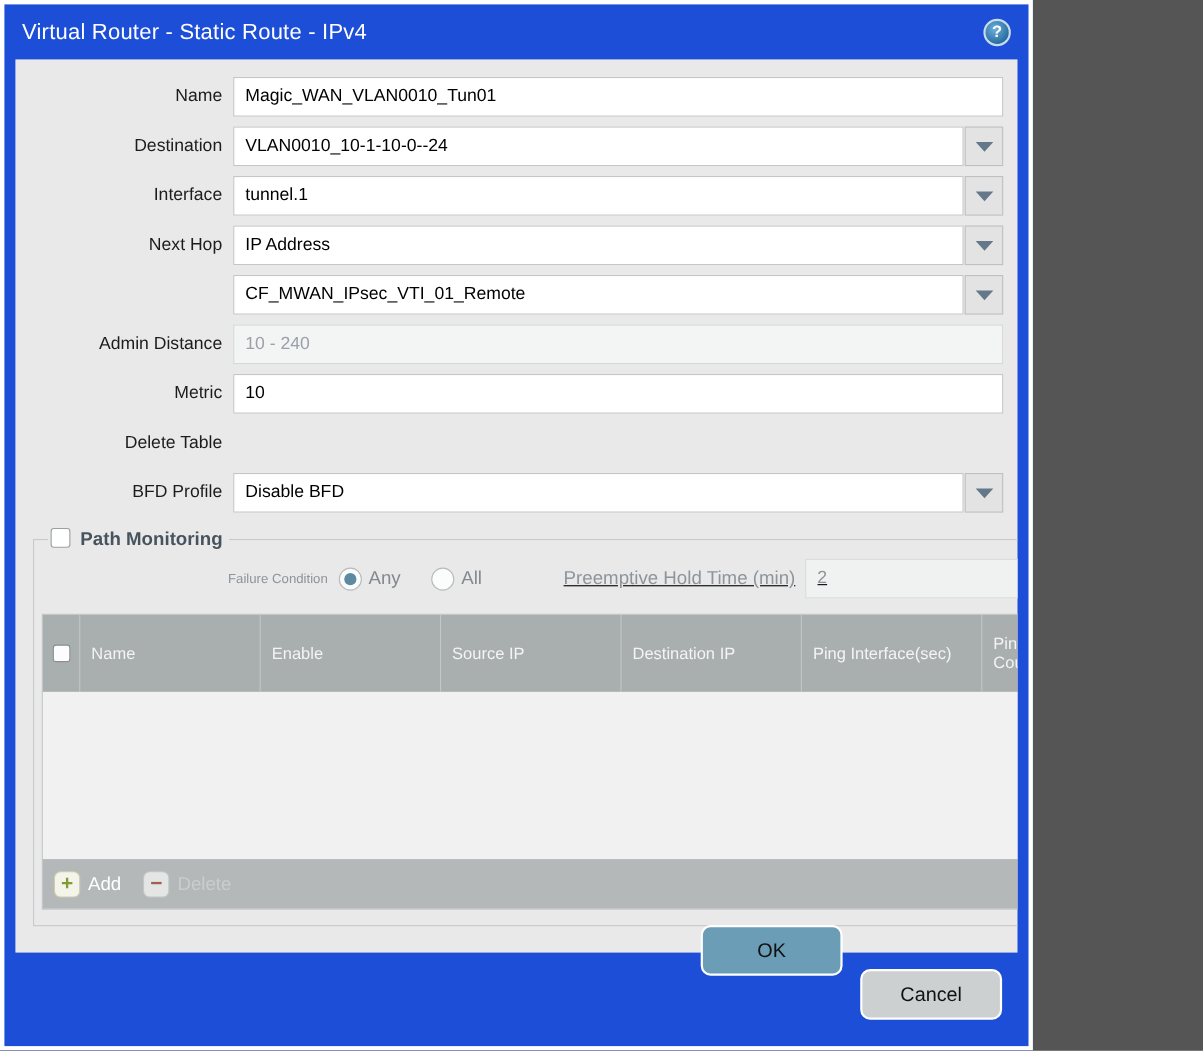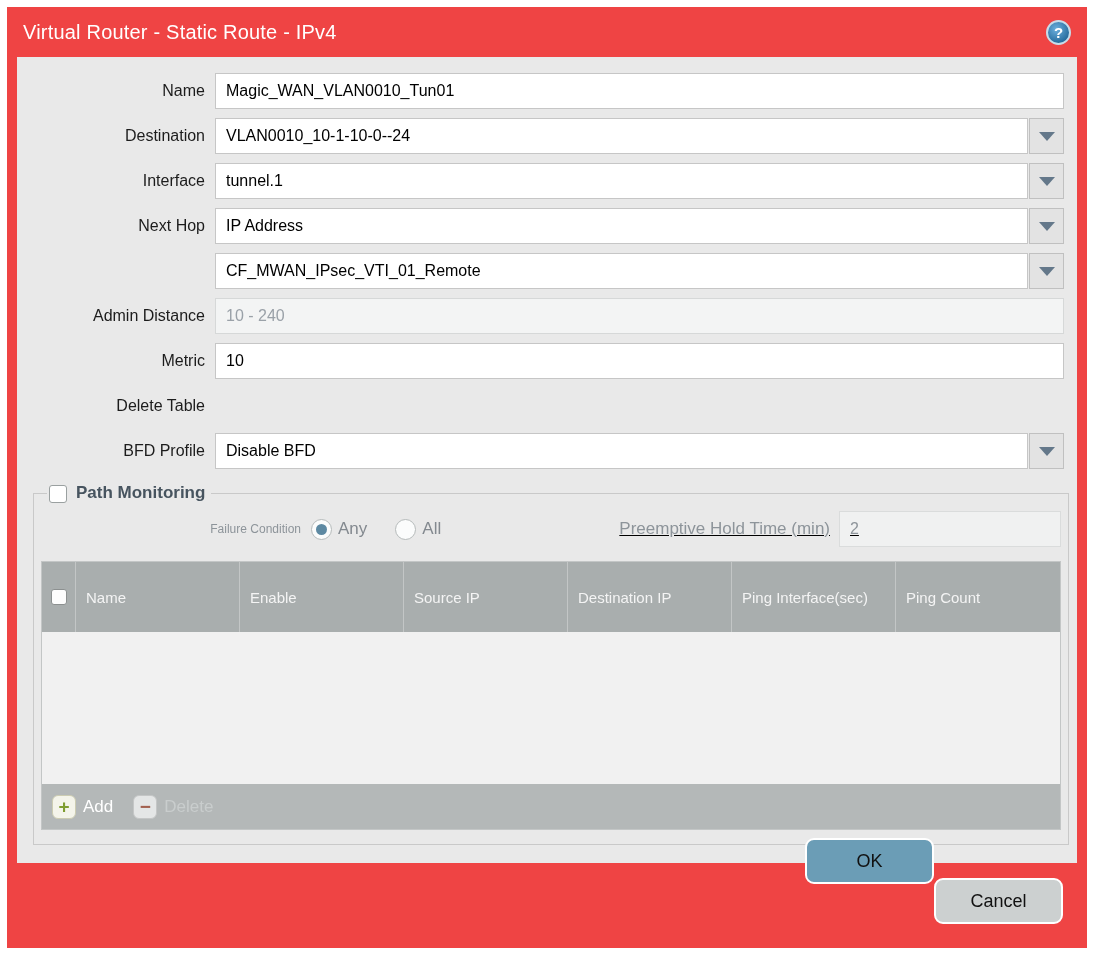--- a/index.html
+++ b/index.html
@@ -1,21 +1,21 @@
 <!DOCTYPE html>
 <html><head>
 <meta charset="utf-8">
 <style>
   * { margin:0; padding:0; box-sizing:border-box; }
   html,body { background:#555; }
   body { font-family:"Liberation Sans", sans-serif; }
 
   .window {
-    position:relative; width:1094px; height:955px;
-    background:#ef4444; border:7px solid #ffffff;
+    position:relative; width:939px; height:955px;
+    background:#1d4ed8; border:4px solid #ffffff;
     overflow:hidden;
   }
 
   
   .titlebar { height:50px; display:flex; align-items:center; padding:0 16px; }
   .title { color:#ffffff; font-size:20px; letter-spacing:.2px; }
   .help-icon {
     position:absolute; top:13px; right:16px;
     width:25px; height:25px; border-radius:50%;
     background:radial-gradient(circle at 40% 35%, #6db0de, #2a6fa0 70%, #1f5c88);
@@ -53,21 +53,21 @@
     border-left:8px solid transparent; border-right:8px solid transparent;
     border-top:9px solid #64788a;
   }
 
   
   fieldset.pm {
     margin:14px 8px 0 16px; border:1px solid #c9c9c9;
     padding:0 7px 14px 7px;
   }
   legend.pm-legend {
-    display:flex; align-items:flex-end; gap:9px;
+    display:flex; align-items:flex-start; gap:9px;
     margin-left:6px; padding:0 6px 0 2px;
   }
   .checkbox {
     width:18px; height:18px; background:#ffffff;
     border:1px solid #9aa0a0; border-radius:3px; cursor:pointer;
   }
   .pm-title { font-size:17px; font-weight:bold; color:#47545f; }
 
   .cond-row { display:flex; align-items:center; height:36px; margin-top:8px; }
   .dim { color:#8d949a; }
@@ -113,21 +113,21 @@
     width:24px; height:24px; border-radius:6px;
     display:flex; align-items:center; justify-content:center;
     font-size:19px; font-weight:bold; line-height:1;
   }
   .add-icon { background:#f4f4ea; border:1px solid #ccccb2; color:#7f9d31; }
   .del-icon { background:#e4e6e6; border:1px solid #c4c6c6; color:#a2614f; }
   .add-label { color:#ffffff; font-size:17px; }
   .del-label { color:#c9cdcd; font-size:17px; }
 
   
-  .footer-btns { position:absolute; bottom:24px; right:24px; display:flex; gap:0;padding-left:44px; }
+  .footer-btns { position:absolute; bottom:24px; right:24px; display:flex; gap:16px;padding-left:44px; }
   .btn {
     min-width:129px; height:46px; border-radius:9px;
     border:2px solid #ffffff; font-family:"Liberation Sans", sans-serif;
     font-size:18px; color:#111; cursor:pointer;
   }
   .btn-ok { background:#6b9db6; }
   .btn-cancel { background:#ccd0d0;margin-top:40px; }
 </style>
 </head>
 <body>

